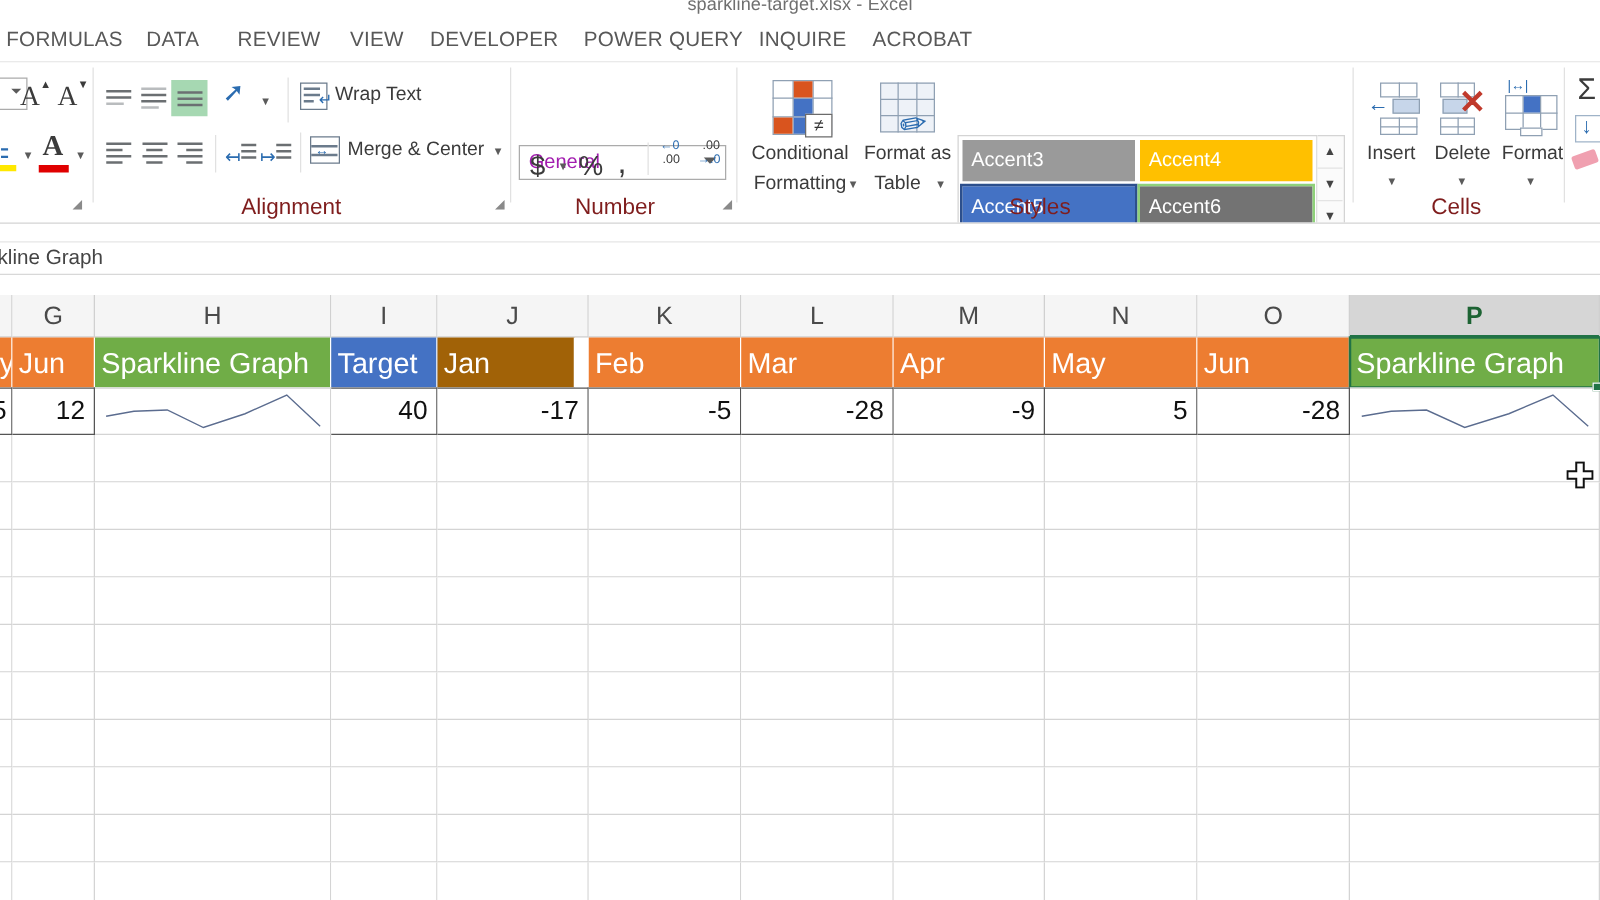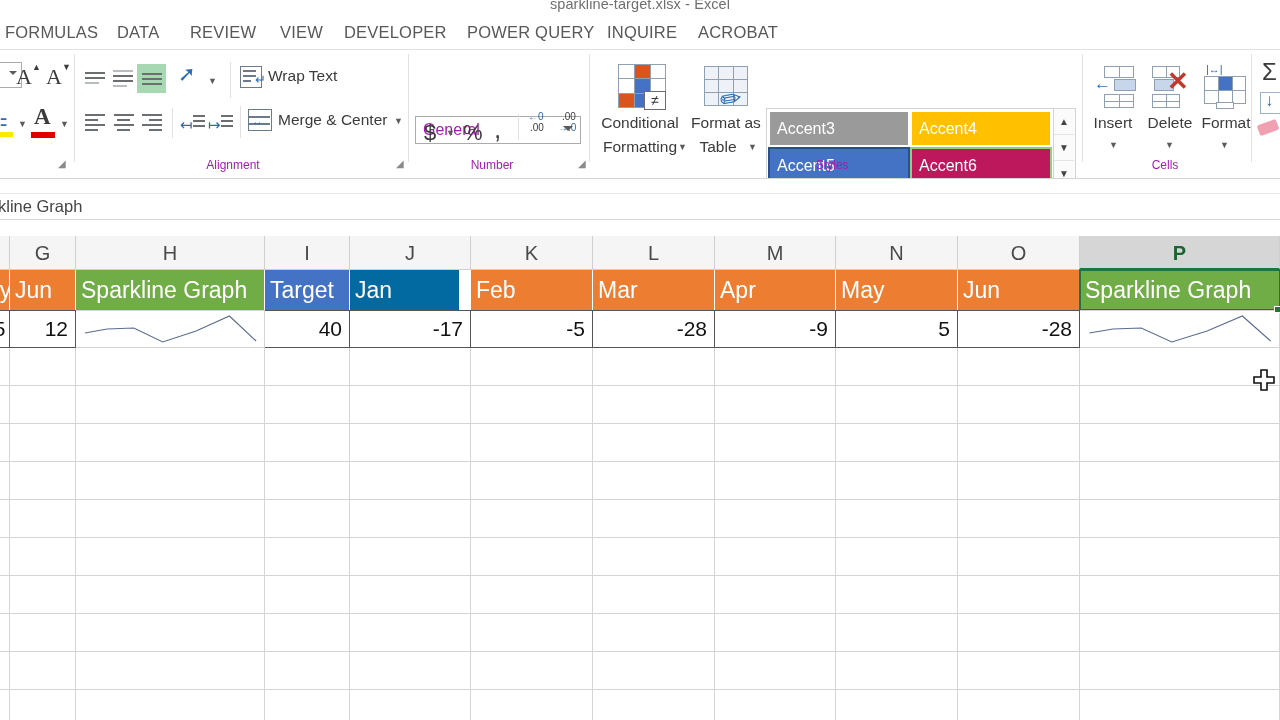--- a/index.html
+++ b/index.html
@@ -44,21 +44,21 @@
   #ribbon {
     position: absolute; left: 0; top: 50px; width: 1280px; height: 128px;
     background: #ffffff;
   }
   .grp-divider {
     position: absolute; top: 6px; width: 1px; height: 140px;
     background: #e1e1e1;
   }
   .grp-label {
     position: absolute; height: 18px; line-height: 18px;
-    font-size: 12px; color: #a21caf; text-align: center;
+    font-size: 18px; color: #7f1d1d; text-align: center;
   }
   .dialog-launcher {
     position: absolute; width: 11px; height: 11px;
     font-size: 10px; color: #8a8a8a; line-height: 11px;
   }
 
   
   .rbtn { position: absolute; cursor: default; }
   .rlabel { font-size: 15.5px; color: #3b3b3b; white-space: nowrap; }
 
@@ -385,21 +385,21 @@
     </div>
     <div class="rlabel" style="position:absolute;left:-4px;top:54px;width:80px;text-align:center;">Format as</div>
     <div class="rlabel" style="position:absolute;left:-4px;top:78px;width:64px;text-align:center;">Table</div>
     <div class="chev" style="position:absolute;left:58px;top:82px;">▼</div>
   </div>
 
   <div id="styles-gallery">
       <div class="style-cell" style="left: 3px; top: 3px; background: rgb(154, 154, 154);">Accent3</div>
       <div class="style-cell" style="left: 145px; top: 3px; background: rgb(255, 192, 0);">Accent4</div>
       <div class="style-cell" style="left: 3px; top: 40px; background: rgb(68, 114, 196); outline: rgb(44, 79, 140) solid 2px;">Accent5</div>
-      <div class="style-cell" style="left: 145px; top: 40px; background: #be185d; outline: rgb(143, 209, 122) solid 2px;">Accent6</div>
+      <div class="style-cell" style="left: 145px; top: 40px; background: #737373; outline: rgb(143, 209, 122) solid 2px;">Accent6</div>
     </div>
   <div id="gallery-scroll">
     <div class="gsbtn" style="top:0;">▲</div>
     <div class="gsbtn" style="top:26px;">▼</div>
     <div class="gsbtn" style="top:52px;border-bottom:none;">▼</div>
   </div>
 
   <div class="grp-label" style="left:762px;top:106px;width:140px;">Styles</div>
   <div class="grp-divider" style="left:1082px;top:4px;height:108px;"></div>
 
@@ -477,21 +477,21 @@
       <div class="colhead" style="left: 715px; width: 121px;">M</div>
       <div class="colhead" style="left: 836px; width: 122px;">N</div>
       <div class="colhead" style="left: 958px; width: 122px;">O</div>
       <div class="colhead sel" style="left: 1080px; width: 200px;">P</div>
     </div>
   <div id="gridbody">
       <div class="cell hdr" style="left: -18px; top: 34px; width: 28px; height: 40px; line-height: 40px; background: rgb(237, 125, 49);">ay</div>
       <div class="cell hdr" style="left: 10px; top: 34px; width: 66px; height: 40px; line-height: 40px; background: rgb(237, 125, 49);">Jun</div>
       <div class="cell hdr" style="left: 76px; top: 34px; width: 189px; height: 40px; line-height: 40px; background: rgb(112, 173, 71);">Sparkline Graph</div>
       <div class="cell hdr" style="left: 265px; top: 34px; width: 85px; height: 40px; line-height: 40px; background: rgb(68, 114, 196);">Target</div>
-      <div class="cell hdr" style="left: 350px; top: 34px; width: 110px; height: 40px; line-height: 40px; background: #0369a1;">Jan</div>
+      <div class="cell hdr" style="left: 350px; top: 34px; width: 110px; height: 40px; line-height: 40px; background: #a16207;">Jan</div>
       <div class="cell hdr" style="left: 471px; top: 34px; width: 122px; height: 40px; line-height: 40px; background: rgb(237, 125, 49);">Feb</div>
       <div class="cell hdr" style="left: 593px; top: 34px; width: 122px; height: 40px; line-height: 40px; background: rgb(237, 125, 49);">Mar</div>
       <div class="cell hdr" style="left: 715px; top: 34px; width: 121px; height: 40px; line-height: 40px; background: rgb(237, 125, 49);">Apr</div>
       <div class="cell hdr" style="left: 836px; top: 34px; width: 122px; height: 40px; line-height: 40px; background: rgb(237, 125, 49);">May</div>
       <div class="cell hdr" style="left: 958px; top: 34px; width: 122px; height: 40px; line-height: 40px; background: rgb(237, 125, 49);">Jun</div>
       <div class="cell hdr selhdr" style="left: 1080px; top: 34px; width: 200px; height: 40px; line-height: 40px; background: rgb(112, 173, 71);">Sparkline Graph</div>
       <div class="cell num" style="left: -18px; top: 74px; width: 28px; height: 38px; line-height: 36px;">45</div>
       <div class="cell num" style="left: 10px; top: 74px; width: 66px; height: 38px; line-height: 36px;">12</div>
       <div class="cell num" style="left: 76px; top: 74px; width: 189px; height: 38px; line-height: 36px; border-right: 1px solid rgb(212, 212, 212); border-bottom: 1px solid rgb(212, 212, 212); border-top: 1px solid rgb(212, 212, 212);">
         <svg width="189" height="38" viewBox="0 0 170 38" preserveAspectRatio="none" style="display:block">

